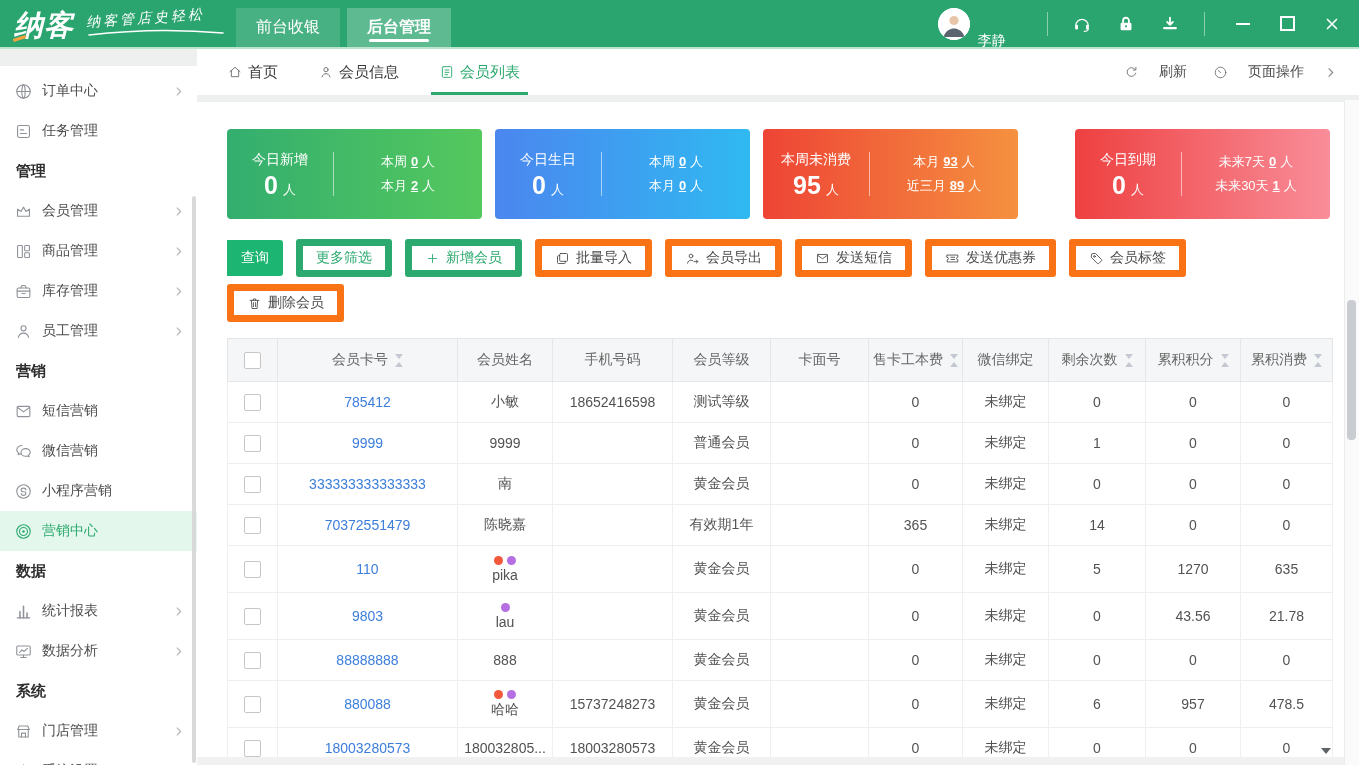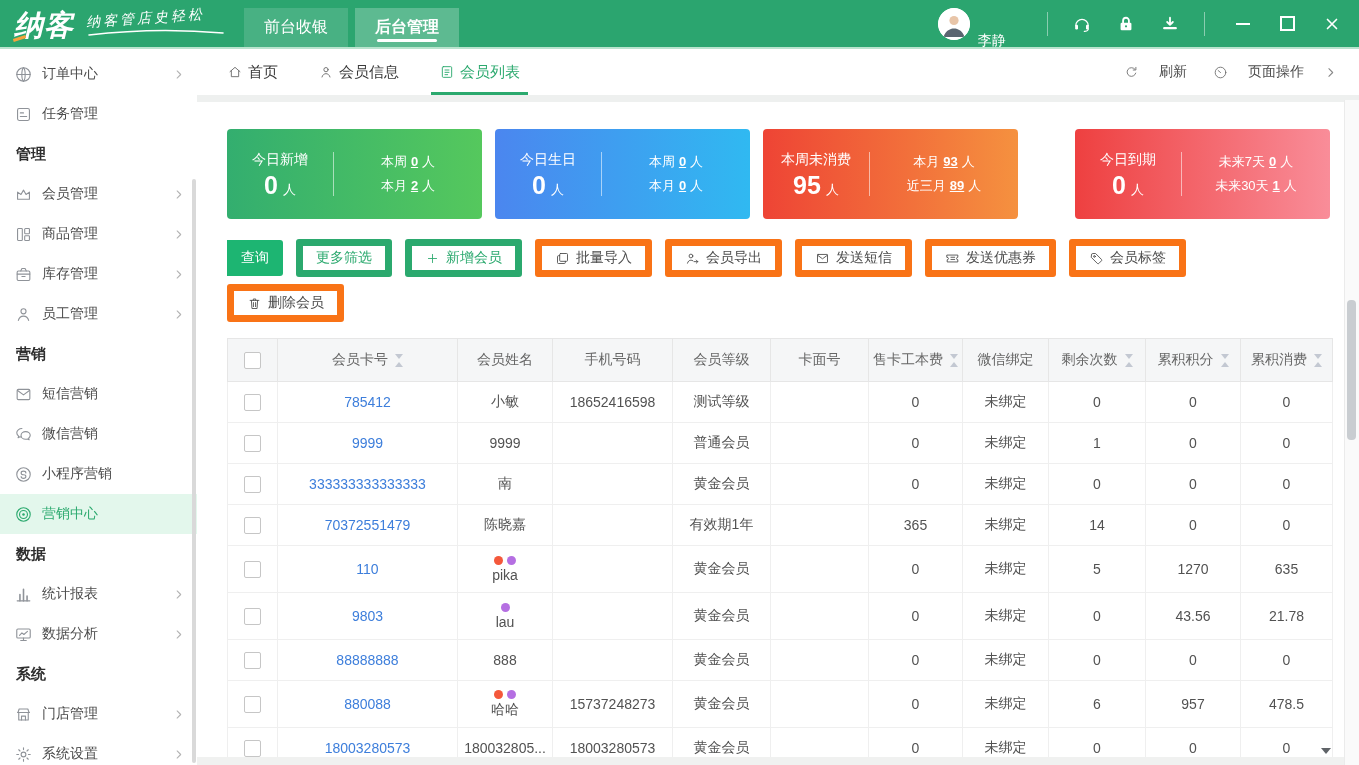--- a/index.html
+++ b/index.html
@@ -10,41 +10,41 @@
 
   
   .topbar{height:47px;background:#2ba56f;display:flex;align-items:center;color:#fff;position:relative;z-index:5;}
   .topbar-glow{height:2px;background:#b9e4ce;}
   .brand{display:flex;align-items:flex-start;padding:2px 10px 0 14px;gap:12px;}
   .logo{font-size:29px;font-weight:bold;letter-spacing:1px;font-style:italic;position:relative;line-height:44px;}
   .logo::after{content:"";position:absolute;left:-1px;bottom:7px;width:13px;height:3px;background:#f5a33c;transform:rotate(-18deg);}
   .slogan-wrap{display:flex;flex-direction:column;margin-top:6px;}
   .slogan{font-size:14px;font-style:italic;letter-spacing:3px;transform:rotate(-4deg);}
   .swoosh{width:140px;height:9px;margin-top:1px;}
-  .topbar-tabs{display:flex;align-self:flex-end;height:39px;margin-left:8px;}
+  .topbar-tabs{display:flex;align-self:flex-end;height:39px;}
   .topbar-tab{min-width:60px;padding:0 20px;display:flex;align-items:center;justify-content:center;
               font-size:16px;background:rgba(255,255,255,.14);margin-right:7px;position:relative;cursor:pointer;}
   .topbar-tab.active{background:rgba(255,255,255,.24);font-weight:bold;}
   .topbar-tab.active::after{content:"";position:absolute;bottom:5px;left:21%;width:58%;height:3px;background:#fff;border-radius:2px;}
   .topbar-right{margin-left:auto;display:flex;align-items:center;padding-right:18px;gap:24px;}
   .user-chip{display:flex;align-items:center;gap:8px;cursor:pointer;}
   .avatar{width:32px;height:32px;border-radius:50%;background:#fff;overflow:hidden;flex:none;}
   .user-meta{line-height:1.25;}
   .user-name{font-size:14px;margin-top:48px;}
   .user-ver{font-size:11px;opacity:.95;}
   .vsep{width:1px;height:24px;background:rgba(255,255,255,.45);}
   .tb-icon{width:20px;height:20px;color:#fff;cursor:pointer;}
   .win-controls{display:flex;align-items:center;gap:28px;margin-left:6px;}
   .win-btn{width:16px;height:16px;display:flex;align-items:center;justify-content:center;cursor:pointer;}
   .win-min{width:14px;height:2px;background:#fff;}
   .win-max{width:11px;height:11px;border:2px solid #fff;}
 
   
   .body{display:flex;height:716px;}
-  .sidebar{width:197px;background:#fff;position:relative;flex:none;padding-top:5px;box-sizing:border-box;}
+  .sidebar{width:197px;background:#fff;position:relative;flex:none;padding-top:5px;box-sizing:border-box;margin-top:17px;}
   .sb-thumb{position:absolute;right:1px;top:130px;bottom:2px;width:4px;background:#d9d9d9;border-radius:2px;}
   .sb-item{height:40px;display:flex;align-items:center;padding:0 12px 0 14px;font-size:14px;color:#4c4c4c;cursor:pointer;}
   .sb-item .icn{width:19px;height:19px;color:#8f9399;flex:none;}
   .sb-item .lbl{margin-left:9px;white-space:nowrap;}
   .sb-item .chev{margin-left:auto;width:13px;height:13px;color:#b3b3b3;}
   .sb-item.active{background:#e3f7ec;color:#2ba96e;}
   .sb-item.active .icn{color:#2ba96e;}
   .sb-section{height:40px;display:flex;align-items:center;padding-left:16px;font-size:15px;font-weight:bold;color:#2e2e2e;}
 
   

